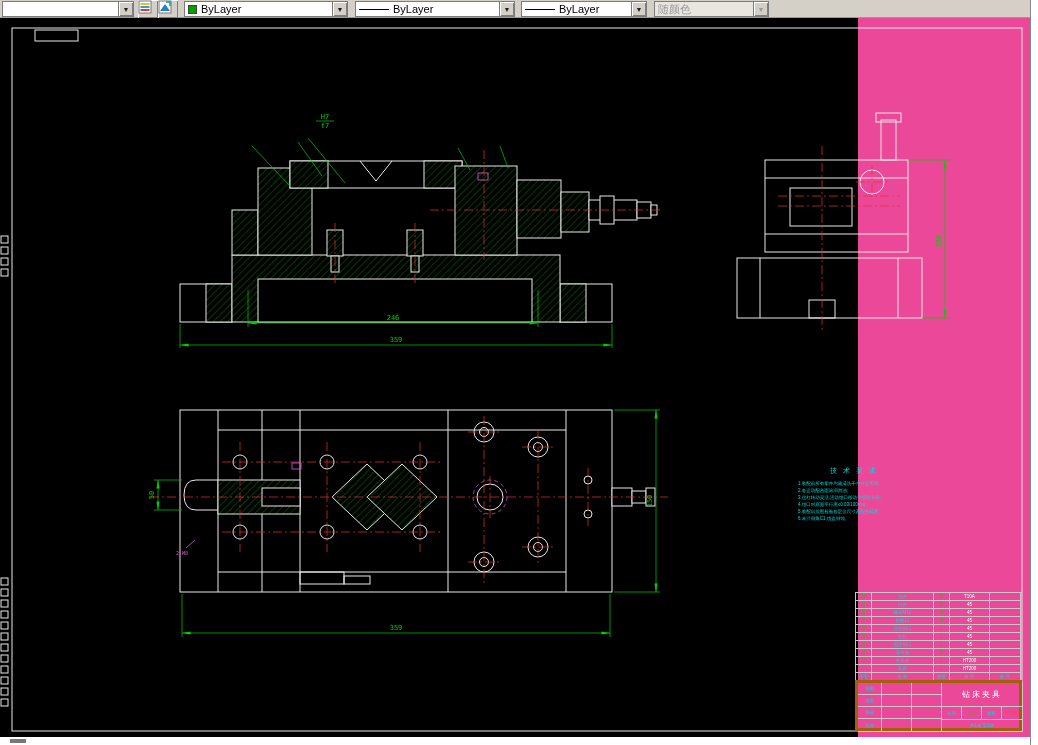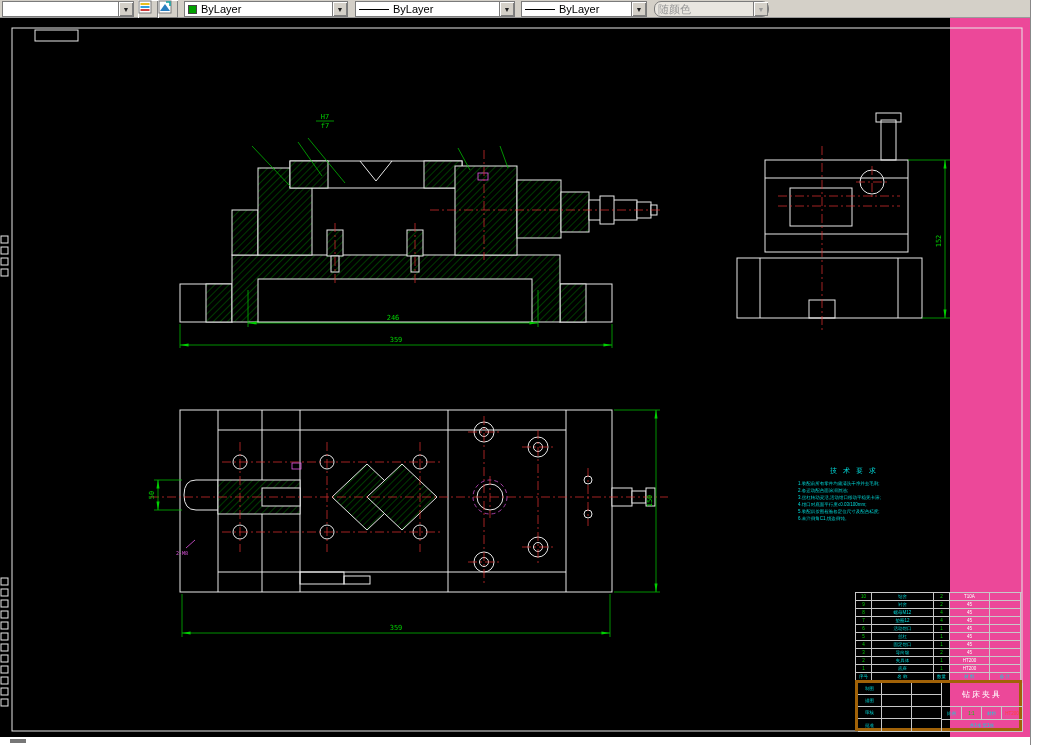--- a/index.html
+++ b/index.html
@@ -13,29 +13,29 @@
   .combo { position:absolute; top:1px; height:16px; background:#fff;
            border:1px solid #7b7b7b; display:flex; }
   .combo-field { flex:1; display:flex; align-items:center; gap:4px;
                  padding-left:3px; overflow:hidden; font-size:11px; color:#000; }
   .combo-btn { width:15px; background:#d4d0c8; border-left:1px solid #7b7b7b;
                display:flex; align-items:center; justify-content:center;
                font-size:7px; color:#222;
                box-shadow: inset 1px 1px 0 #fff, inset -1px -1px 0 #808080; }
   .swatch { width:9px; height:9px; background:#00a000; border:1px solid #444; flex:none; }
   .line-glyph { width:30px; height:0; border-top:1px solid #000; flex:none; }
-  .combo.disabled { background:#e9e6e0;border-radius:7px; }
+  .combo.disabled { background:#e9e6e0; }
   .combo.disabled .combo-field { color:#9a9a9a; }
   .combo.disabled .combo-btn { color:#9a9a9a; }
   .tool-btn { position:absolute; top:0; width:20px; height:18px; background:#d4d0c8;
               display:flex; align-items:center; justify-content:center;
               box-shadow: inset 1px 1px 0 #fff, inset -1px -1px 0 #808080; }
 
   
-  .main { position:absolute; top:18px; left:0; width:950px; height:727px; background:#000; }
+  .main { position:absolute; top:18px; left:0; width:858px; height:727px; background:#000; }
   .right-strip { position:absolute; top:0; right:0; width:8px; height:745px;
                  background:#fff; border-left:1px solid #888; z-index:6; }
   .status-strip { position:absolute; left:0; bottom:0; width:1030px; height:8px;
                   background:#fff; z-index:6; }
   .status-mark { position:absolute; left:10px; top:2px; width:16px; height:4px; background:#777; }
 
   svg { position:absolute; top:0; left:0; }
   .w  { fill:none; stroke:#e8e8e8; stroke-width:1; }
   .wf { fill:#000; stroke:#e8e8e8; stroke-width:1; }
   .h  { fill:url(#hg); stroke:#e8e8e8; stroke-width:1; }

